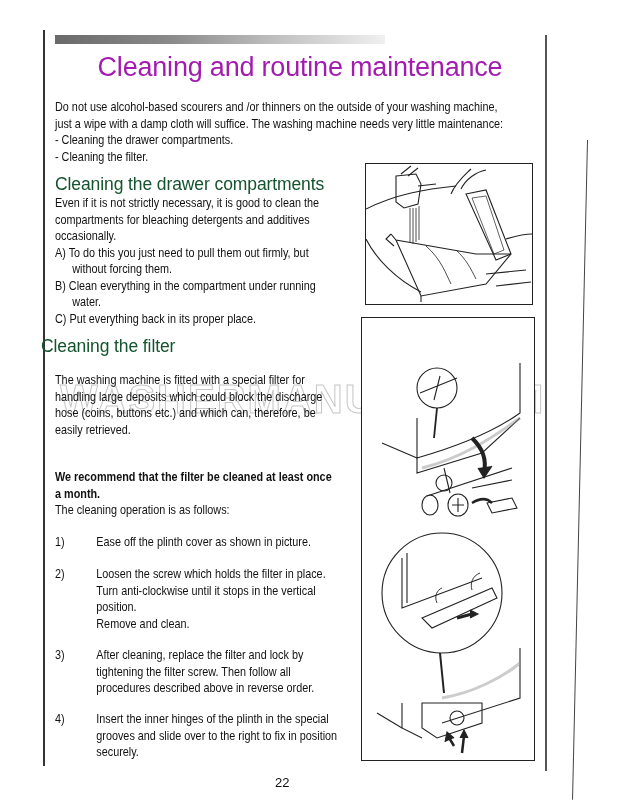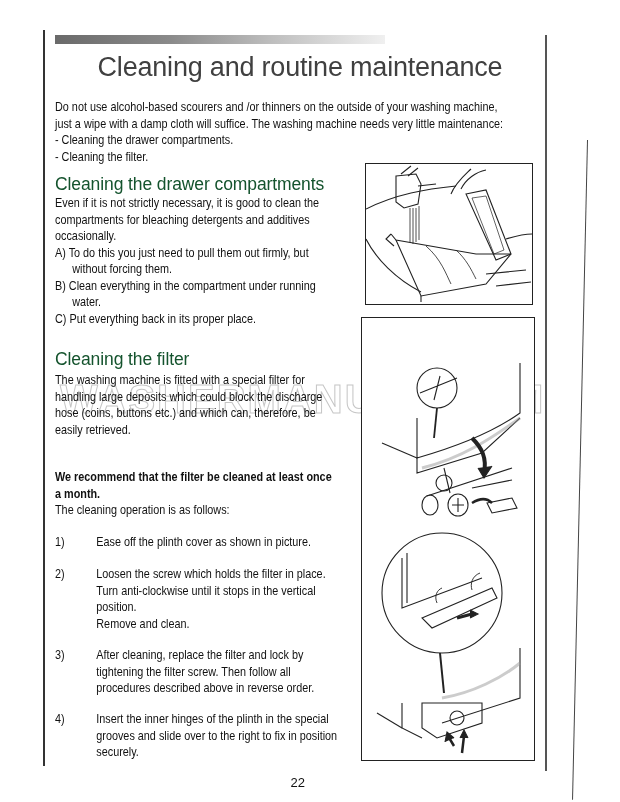--- a/index.html
+++ b/index.html
@@ -3,29 +3,29 @@
 <meta charset="utf-8">
 <style>
   html, body { margin:0; padding:0; background:#ffffff; }
   body { width:620px; height:802px; position:relative; overflow:hidden;
          font-family:"Liberation Sans", sans-serif; color:#111; }
   .abs { position:absolute; }
   .rule-left { left:43px; top:30px; width:2px; height:736px; background:#333; }
   .rule-right { left:545px; top:35px; width:2px; height:736px; background:#555; }
   .top-bar { left:55px; top:35px; width:330px; height:9px;
              background:linear-gradient(90deg,#6a6a6a 0%,#8a8a8a 35%,#bdbdbd 65%,#f0f0f0 100%); }
-  .title { left:55px; top:52px; width:490px; text-align:center; font-size:27px; font-weight:400; color:#404040; letter-spacing:-0.2px; }
+  .title { left:55px; top:52px; width:490px; text-align:center; font-size:27px; font-weight:400; color:#a21caf; letter-spacing:-0.2px; }
   .intro { left:55px; top:99px; width:490px; font-size:12.6px; line-height:16.5px; transform:scaleX(0.86); transform-origin:left top; width:570px; }
   .h2 { font-size:17.5px; color:#14532d; letter-spacing:-0.1px; }
   .body-txt { font-size:12.6px; line-height:16.5px; transform:scaleX(0.86); transform-origin:left top; }
   .indent { padding-left:20px; }
   .step { display:flex; }
   .step-num { width:48px; flex:none; }
   .img-box { border:1.6px solid #222; background:#fff; }
-  .page-num { left:275px; top:775px; width:30px; text-align:right; font-size:13px; }
+  .page-num { left:275px; top:775px; width:30px; text-align:left; font-size:13px; }
   .watermark { left:60px; top:377px; font-size:40px; font-weight:700; color:transparent;
                -webkit-text-stroke:1px rgba(150,150,150,0.55); letter-spacing:2px; white-space:nowrap; }
   .margin-line { left:587px; top:140px; width:1px; height:660px; background:#444; transform:rotate(1.3deg); transform-origin:top; }
   .bold { font-weight:700; }
 </style>
 </head>
 <body>
 
 <div class="abs rule-left"></div>
 <div class="abs rule-right"></div>
@@ -69,21 +69,21 @@
       <path d="M30 76 L55 132 L120 120 L145 90"></path>
       <path d="M55 132 L55 138"></path>
       <path d="M60 82 C75 95 80 110 85 120 M90 86 C100 95 105 105 110 115" stroke-width="0.8"></path>
       <path d="M120 110 L160 106 M130 122 L165 118"></path>
       <path d="M140 75 C150 72 158 70 166 70"></path>
       <path d="M0 75 C10 95 30 115 55 128"></path>
     </g>
   </svg>
 </div>
 
-<div class="abs h2" style="left:55px; top:336px;margin-top:13px;">Cleaning the filter</div>
+<div class="abs h2" style="left:41px; top:336px;">Cleaning the filter</div>
 
 <div class="abs watermark">WASHERMANUAL.COM</div>
 
 <div class="abs body-txt" style="left:55px; top:372px; width:360px;">
   <div>The washing machine is fitted with a special filter for</div>
   <div>handling large deposits which could block the discharge</div>
   <div>hose (coins, buttons etc.) and which can, therefore, be</div>
   <div>easily retrieved.</div>
 </div>
 

